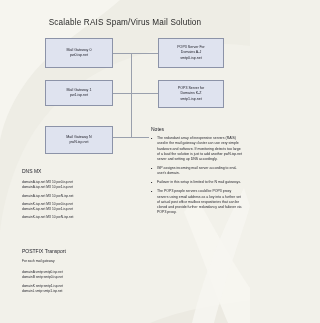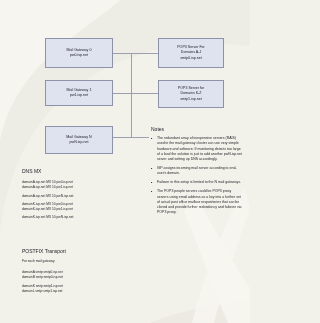--- a/index.html
+++ b/index.html
@@ -87,20 +87,21 @@
 
   <svg id="bgsvg" viewBox="0 0 250 323" preserveAspectRatio="none">
     <rect x="0" y="0" width="250" height="323" fill="#f2f1ea"></rect>
     <path d="M0,0 L250,0 L250,46 C170,36 90,60 44,118 C18,150 4,196 0,232 Z" fill="#eeede5"></path>
     <path d="M0,0 L120,0 C96,22 62,40 34,72 C14,96 4,120 0,140 Z" fill="#f6f5ef"></path>
     <path d="M250,300 L250,323 L150,323 C176,312 214,304 250,300 Z" fill="#eceae2"></path>
     <path d="M196,196 C214,228 232,262 250,288 L250,323 L228,323 C212,284 196,240 184,212 Z" fill="#f7f6f1" opacity="0.9"></path>
     <path d="M244,188 C224,226 206,268 192,323 L214,323 C228,270 244,228 250,206 Z" fill="#f7f6f1" opacity="0.85"></path>
   </svg>
 
+  <div class="title">Scalable RAIS Spam/Virus Mail Solution</div>
 
   <div class="line h" style="left:113px;top:53px;width:36px;"></div>
   <div class="line h" style="left:113px;top:93px;width:36px;"></div>
   <div class="line h" style="left:113px;top:137px;width:36px;"></div>
   <div class="line v" style="left:131px;top:53px;height:84px;"></div>
   <div class="line h" style="left:131px;top:53px;width:27px;"></div>
   <div class="line h" style="left:131px;top:93px;width:27px;"></div>
 
   <div class="node" style="left:45px;top:38px;width:68px;height:30px;">
     <span>Mail Gateway 0</span>

